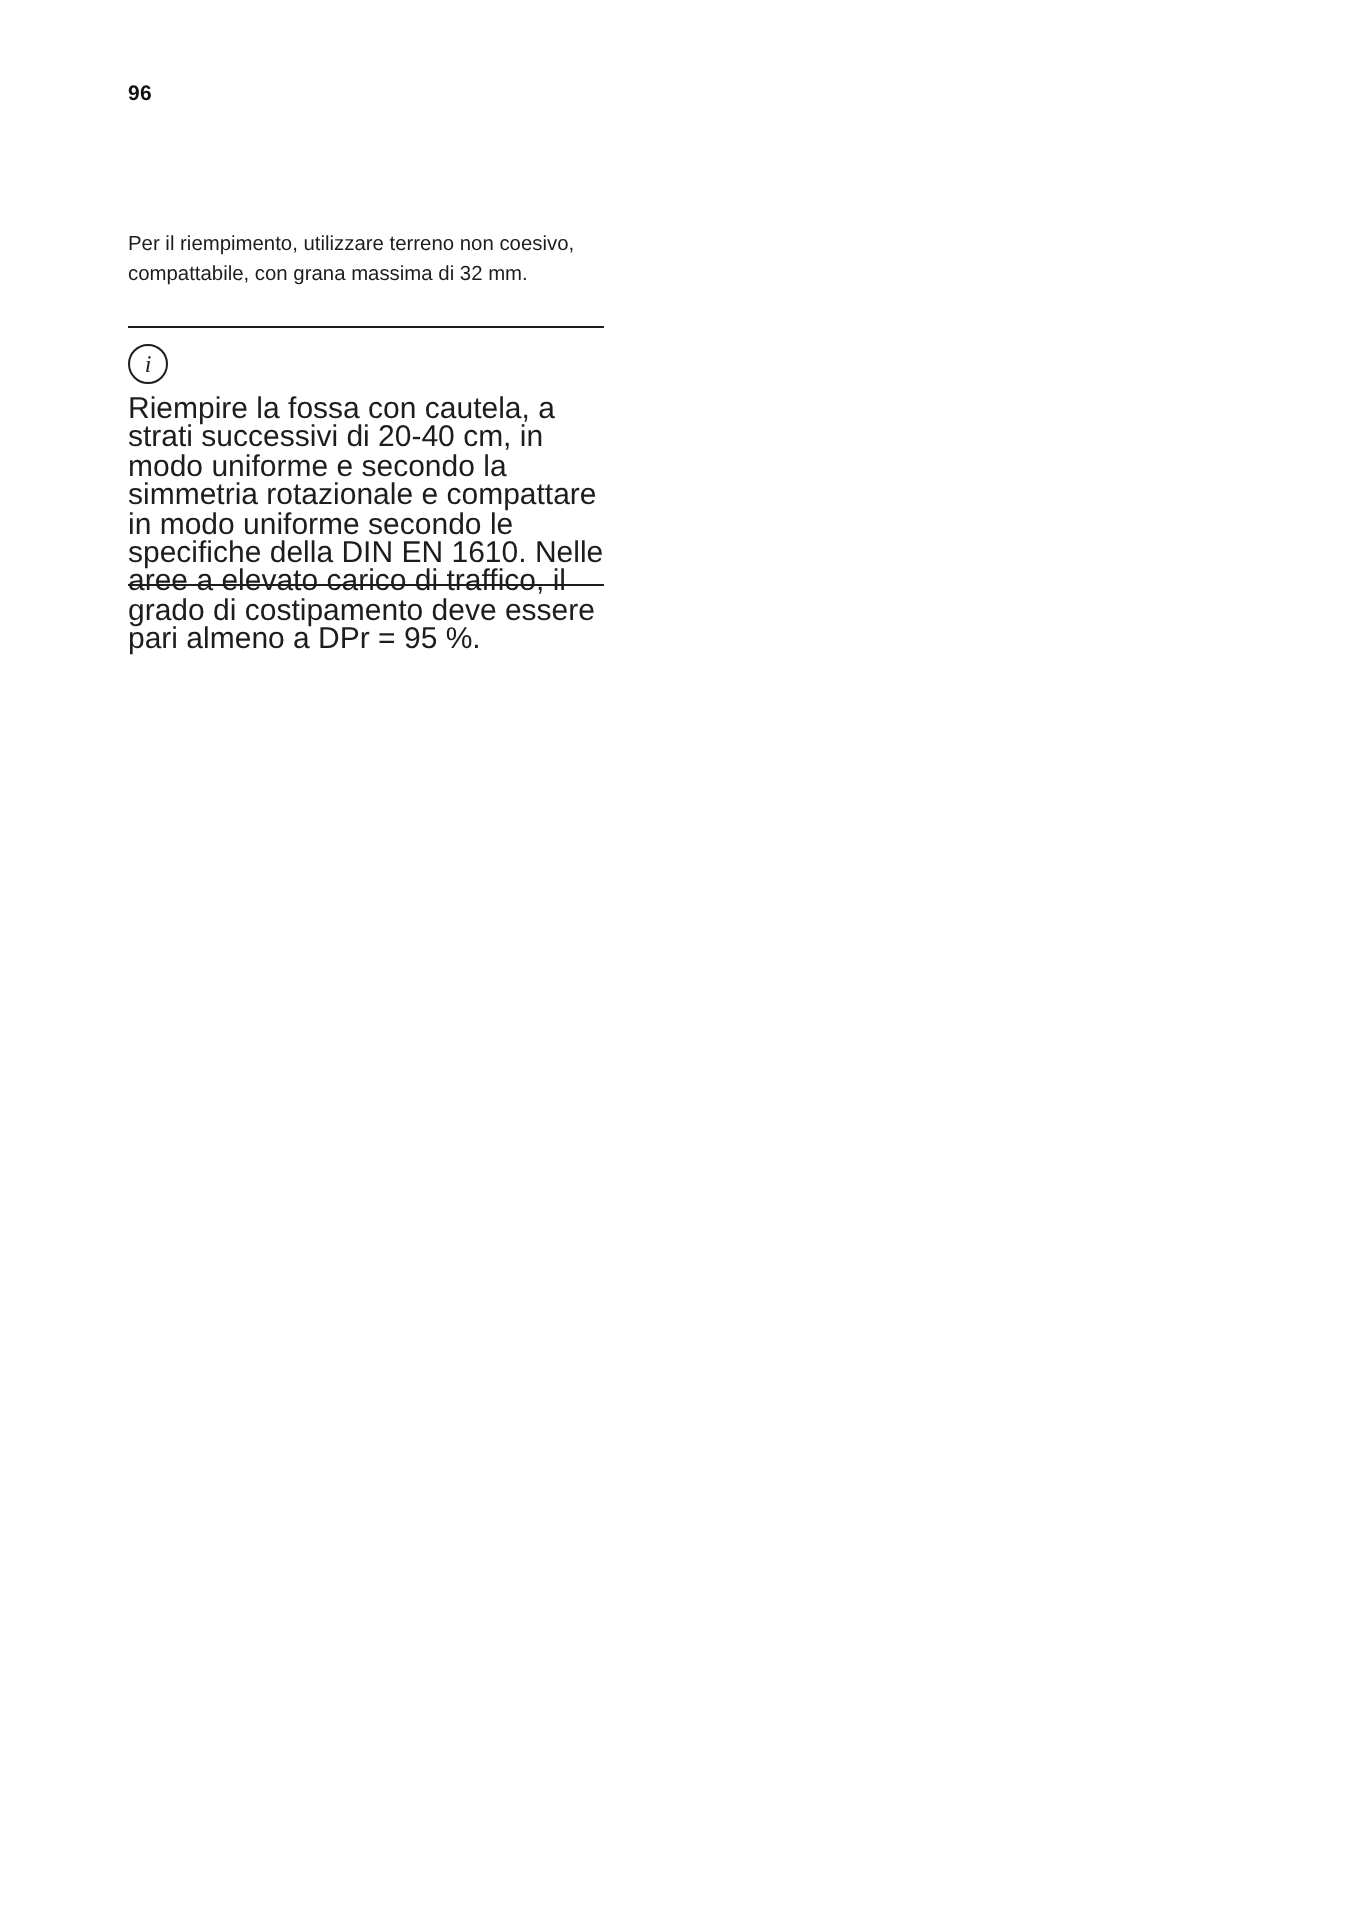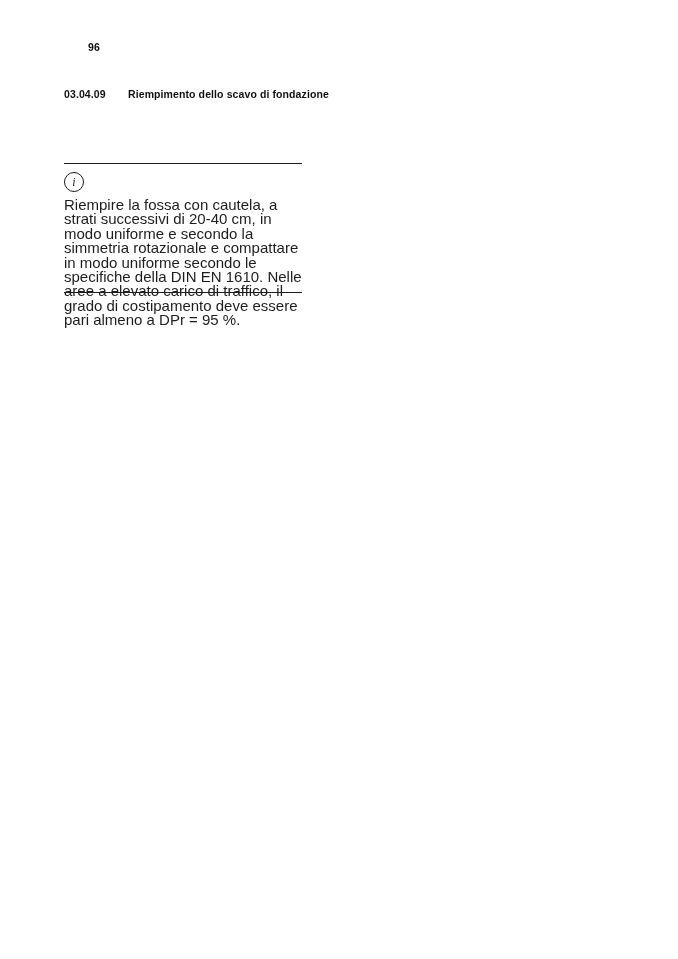--- a/index.html
+++ b/index.html
@@ -21,21 +21,20 @@
     box-sizing: border-box;
   }
   .page-number {
     position: absolute;
     left: 64px;
     top: 41px;
     font-size: 10.5px;
     font-weight: bold;
     letter-spacing: 0.2px;
     color: #111111;
-    margin-left: 24px;
   }
   .section-heading {
     position: absolute;
     left: 64px;
     top: 88px;
     width: 420px;
     font-size: 10.5px;
     font-weight: bold;
     color: #111111;
     letter-spacing: 0.1px;
@@ -93,24 +92,22 @@
     color: #1d1d1d;
   }
 </style>
 </head>
 <body>
 
 <div class="page">
 
   <div class="page-number">96</div>
 
-  <div class="section-heading">
-    <span class="code">03.04.09</span><span class="title">Riempimento dello scavo di fondazione</span>
-  </div>
 
+  <div class="body-text">Per il riempimento, utilizzare terreno non coesivo, compattabile, con grana massima di 32 mm.</div>
 
   <div class="rule rule-top"></div>
 
   <div class="info-icon">i</div>
 
   <div class="note-text">Riempire la fossa con cautela, a strati successivi di 20-40 cm, in modo uniforme e secondo la simmetria rotazionale e compattare in modo uniforme secondo le specifiche della DIN EN 1610. Nelle aree a elevato carico di traffico, il grado di costipamento deve essere pari almeno a DPr = 95 %.</div>
 
   <div class="rule rule-bottom"></div>
 
 </div>

